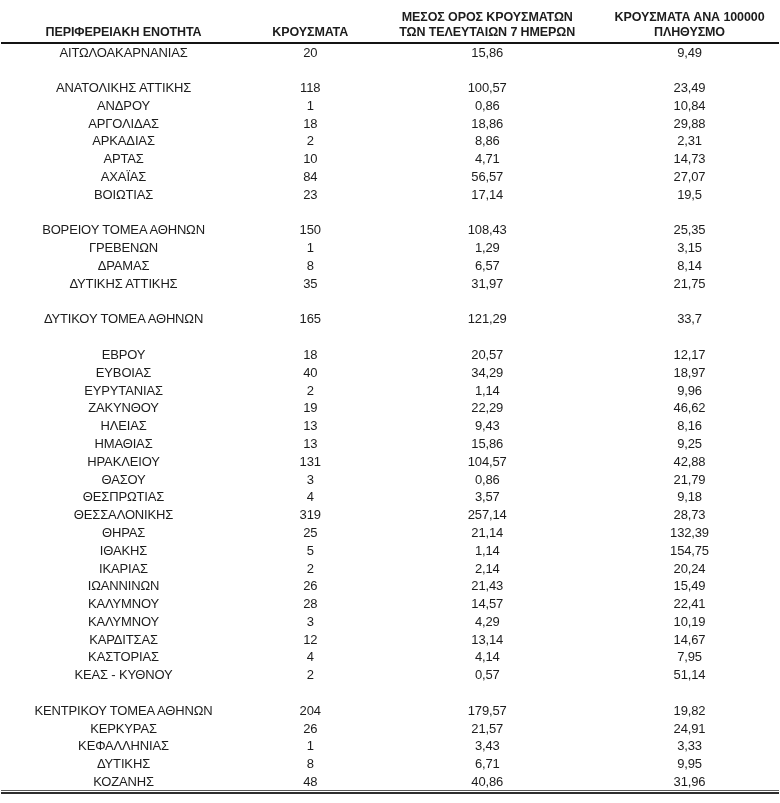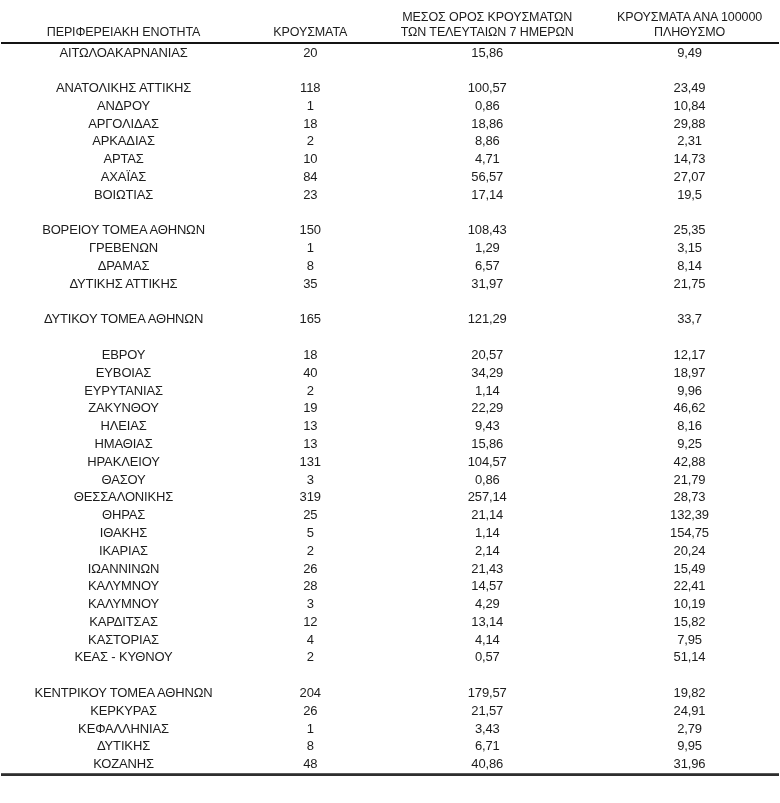--- a/index.html
+++ b/index.html
@@ -23,21 +23,21 @@
     width: 100%;
     border-collapse: collapse;
     table-layout: fixed;
   }
   col.c-region  { width: 31.5%; }
   col.c-cases   { width: 16.5%; }
   col.c-avg7    { width: 29%;   }
   col.c-per100k { width: 23%;   }
 
   thead th {
-    font-weight: normal;
+    font-weight: bold;
     font-size: 12.5px;
     line-height: 14.5px;
     letter-spacing: -0.1px;
     vertical-align: bottom;
     text-align: center;
     padding: 10px 2px 3px 2px;
     border-bottom: 2.5px solid #141414;
   }
   thead th .hline { display: block; white-space: nowrap; }
 
@@ -221,20 +221,26 @@
           <td>104,57</td>
           <td>42,88</td>
         </tr>
         <tr>
           <td>ΘΑΣΟΥ</td>
           <td>3</td>
           <td>0,86</td>
           <td>21,79</td>
         </tr>
         <tr>
+          <td>ΘΕΣΠΡΩΤΙΑΣ</td>
+          <td>4</td>
+          <td>3,57</td>
+          <td>9,18</td>
+        </tr>
+        <tr>
           <td>ΘΕΣΣΑΛΟΝΙΚΗΣ</td>
           <td>319</td>
           <td>257,14</td>
           <td>28,73</td>
         </tr>
         <tr>
           <td>ΘΗΡΑΣ</td>
           <td>25</td>
           <td>21,14</td>
           <td>132,39</td>
@@ -266,21 +272,21 @@
         <tr>
           <td>ΚΑΛΥΜΝΟΥ</td>
           <td>3</td>
           <td>4,29</td>
           <td>10,19</td>
         </tr>
         <tr>
           <td>ΚΑΡΔΙΤΣΑΣ</td>
           <td>12</td>
           <td>13,14</td>
-          <td>15,82</td>
+          <td>14,67</td>
         </tr>
         <tr>
           <td>ΚΑΣΤΟΡΙΑΣ</td>
           <td>4</td>
           <td>4,14</td>
           <td>7,95</td>
         </tr>
         <tr>
           <td>ΚΕΑΣ - ΚΥΘΝΟΥ</td>
           <td>2</td>
@@ -299,21 +305,21 @@
         <tr>
           <td>ΚΕΡΚΥΡΑΣ</td>
           <td>26</td>
           <td>21,57</td>
           <td>24,91</td>
         </tr>
         <tr>
           <td>ΚΕΦΑΛΛΗΝΙΑΣ</td>
           <td>1</td>
           <td>3,43</td>
-          <td>2,79</td>
+          <td>3,33</td>
         </tr>
         <tr>
           <td>ΔΥΤΙΚΗΣ</td>
           <td>8</td>
           <td>6,71</td>
           <td>9,95</td>
         </tr>
         <tr>
           <td>ΚΟΖΑΝΗΣ</td>
           <td>48</td>

